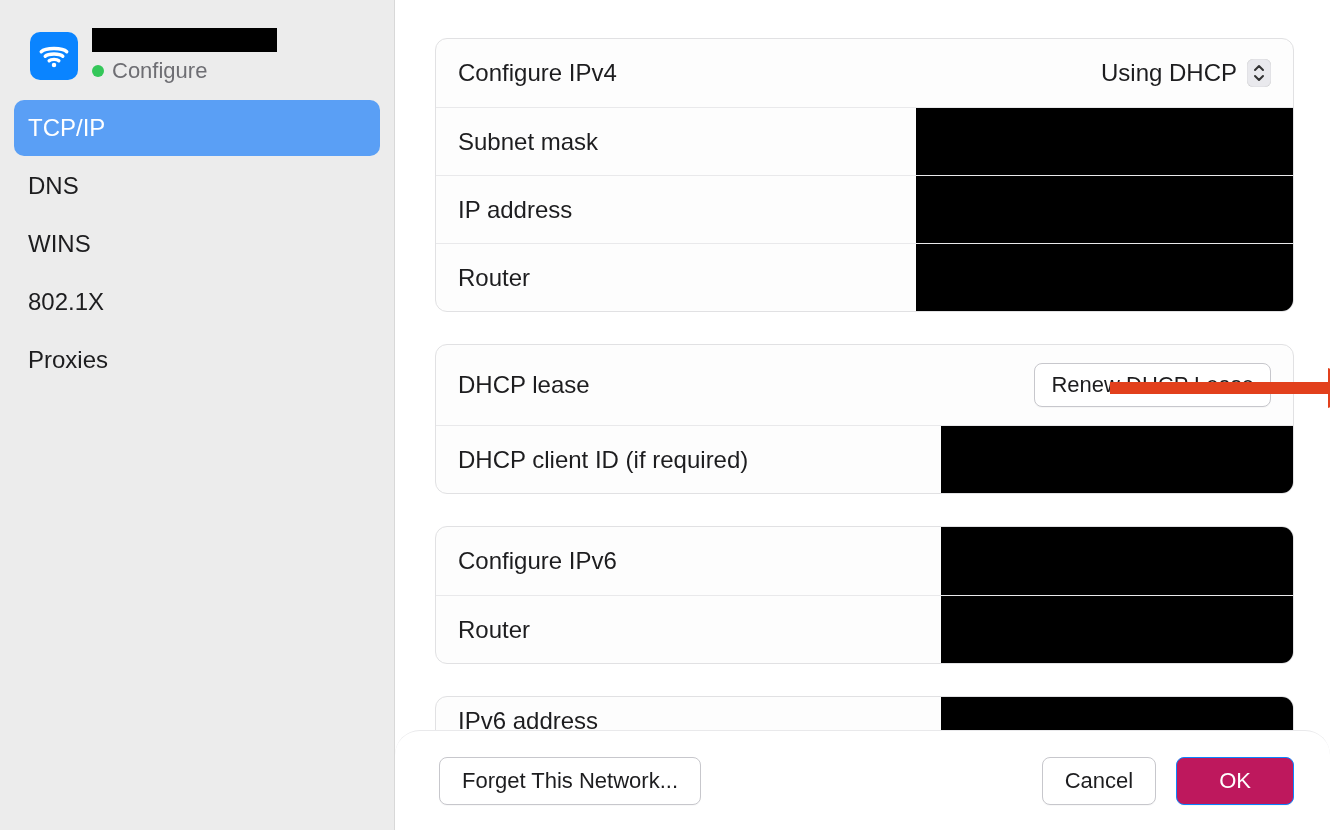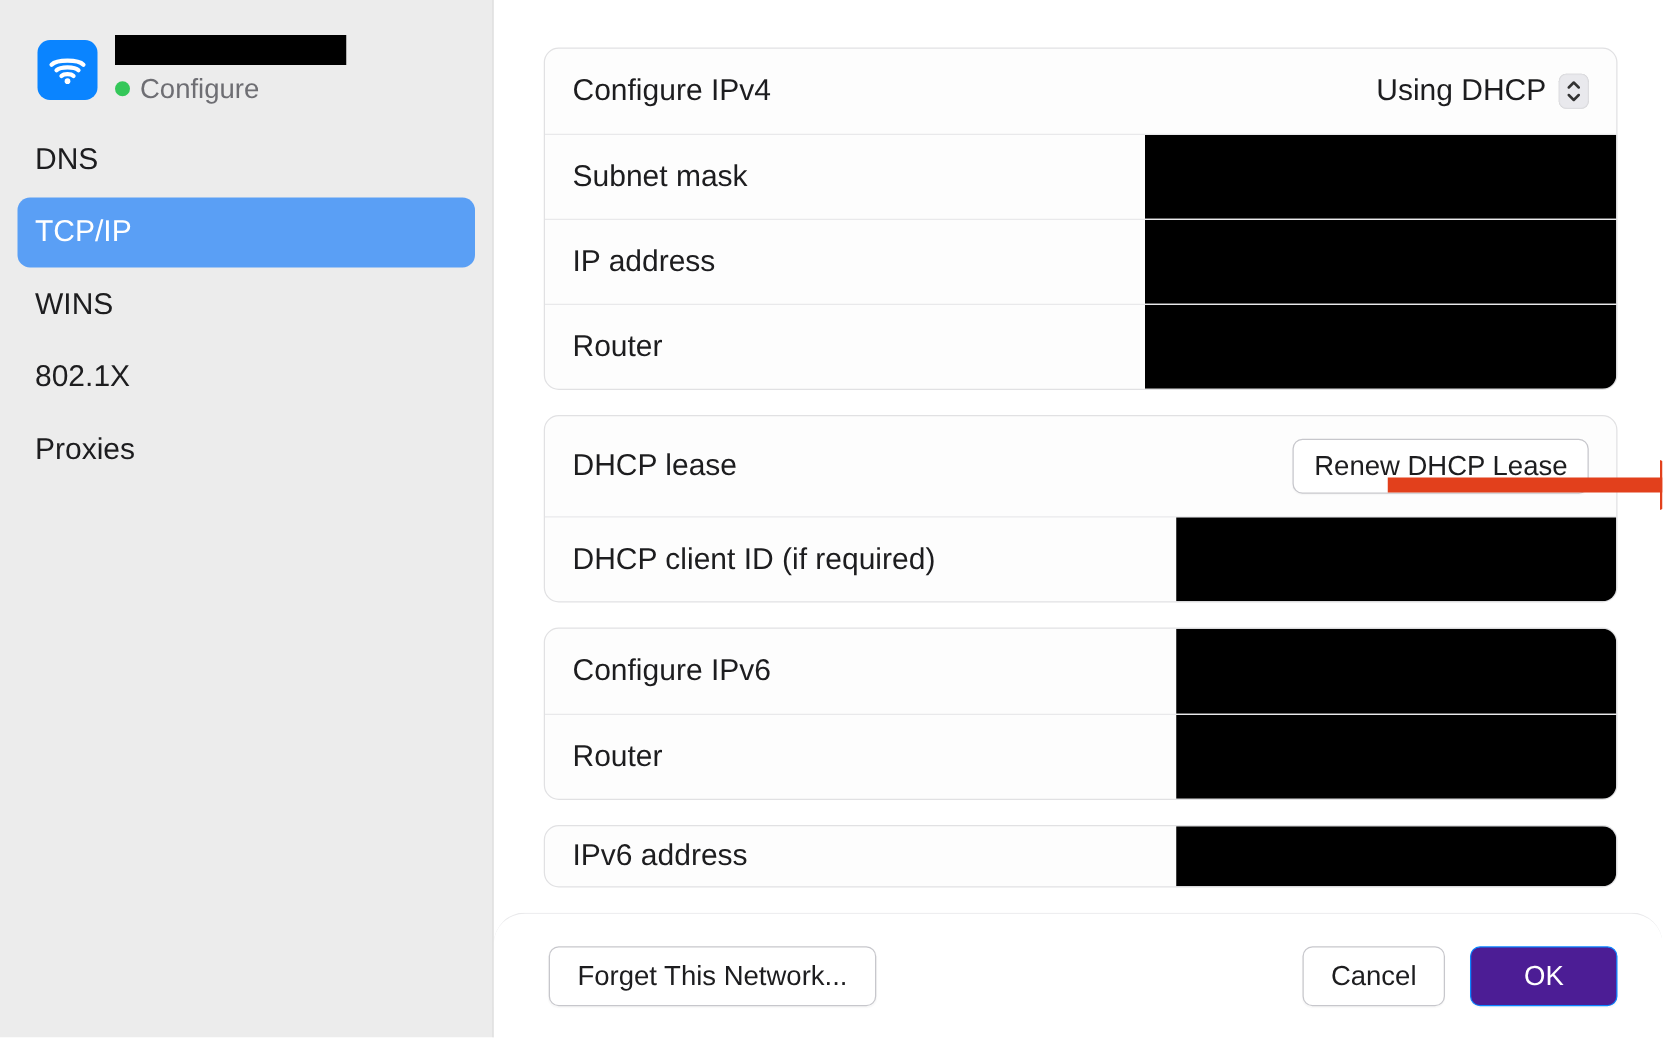--- a/index.html
+++ b/index.html
@@ -84,21 +84,21 @@
   }
   .content-scroll {
     position: absolute;
     top: 0; left: 0; right: 0; bottom: 100px;
     overflow: hidden;
     padding: 38px 36px 0 40px;
   }
   .panel {
     border: 1px solid #e1e1e3;
     border-radius: 12px;
-    margin-bottom: 20px;
+    margin-bottom: 32px;
     background: #fdfdfd;
     overflow: hidden;
   }
   .row {
     display: flex;
     align-items: center;
     min-height: 68px;
     padding: 0 22px;
     position: relative;
   }
@@ -173,21 +173,21 @@
     border-radius: 8px;
     font-size: 22px;
     padding: 10px 22px;
     cursor: default;
     border: 1px solid #c7c7cc;
     background: #ffffff;
     color: #1d1d1f;
     box-shadow: 0 1px 1px rgba(0,0,0,.03);
   }
   .btn.primary {
-    background: #4c1d95;
+    background: #be185d;
     border-color: #0a84ff;
     color: #ffffff;
     padding: 10px 42px;
   }
   .footer .spacer { flex: 1; }
   .footer .btn + .btn { margin-left: 20px; }
 </style>
 </head>
 <body>
 
@@ -204,22 +204,22 @@
     <div>
       <div class="network-name"></div>
       <div class="status-row">
         <span class="status-dot"></span>
         <span class="status-text">Configure</span>
       </div>
     </div>
   </div>
 
   <ul class="sidebar-list">
+    <li class="sidebar-item selected">TCP/IP</li>
     <li class="sidebar-item">DNS</li>
-    <li class="sidebar-item selected">TCP/IP</li>
     <li class="sidebar-item">WINS</li>
     <li class="sidebar-item">802.1X</li>
     <li class="sidebar-item">Proxies</li>
   </ul>
 </aside>
 
 <main class="main">
   <div class="content-scroll">
 
     <section class="panel">

